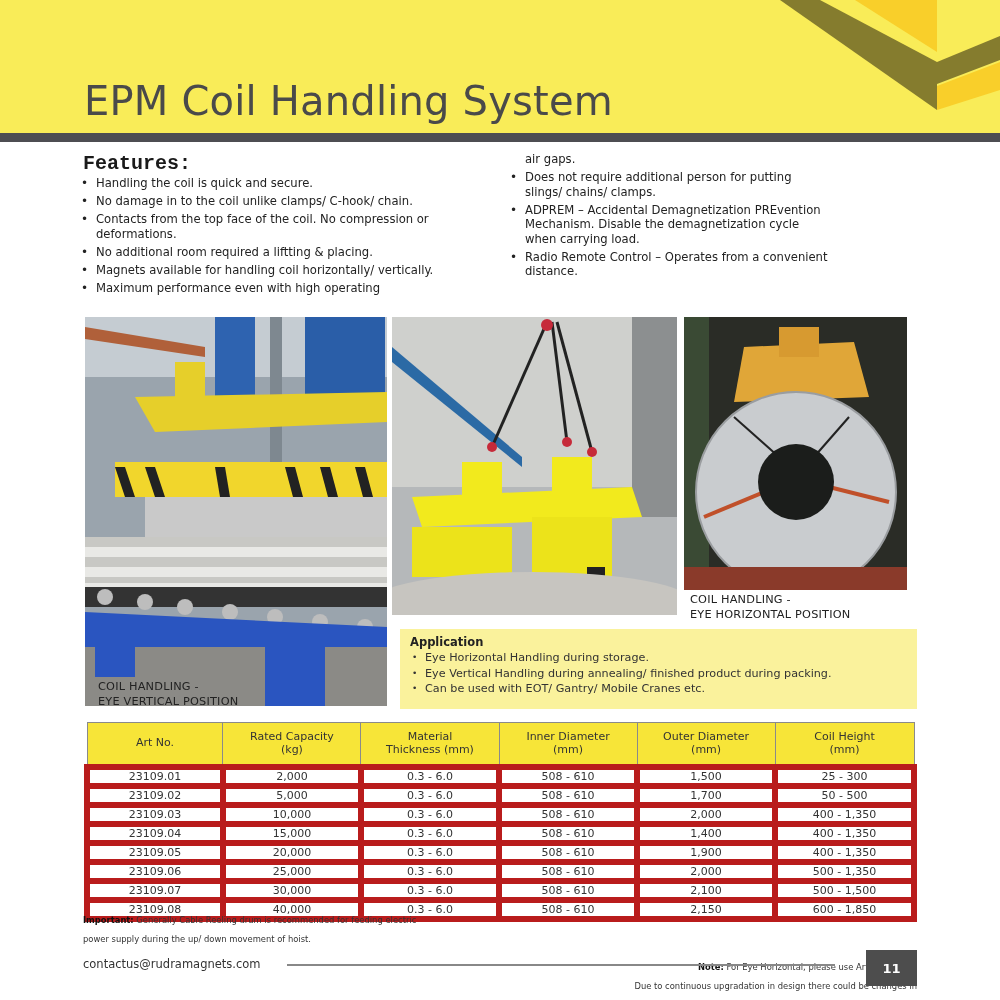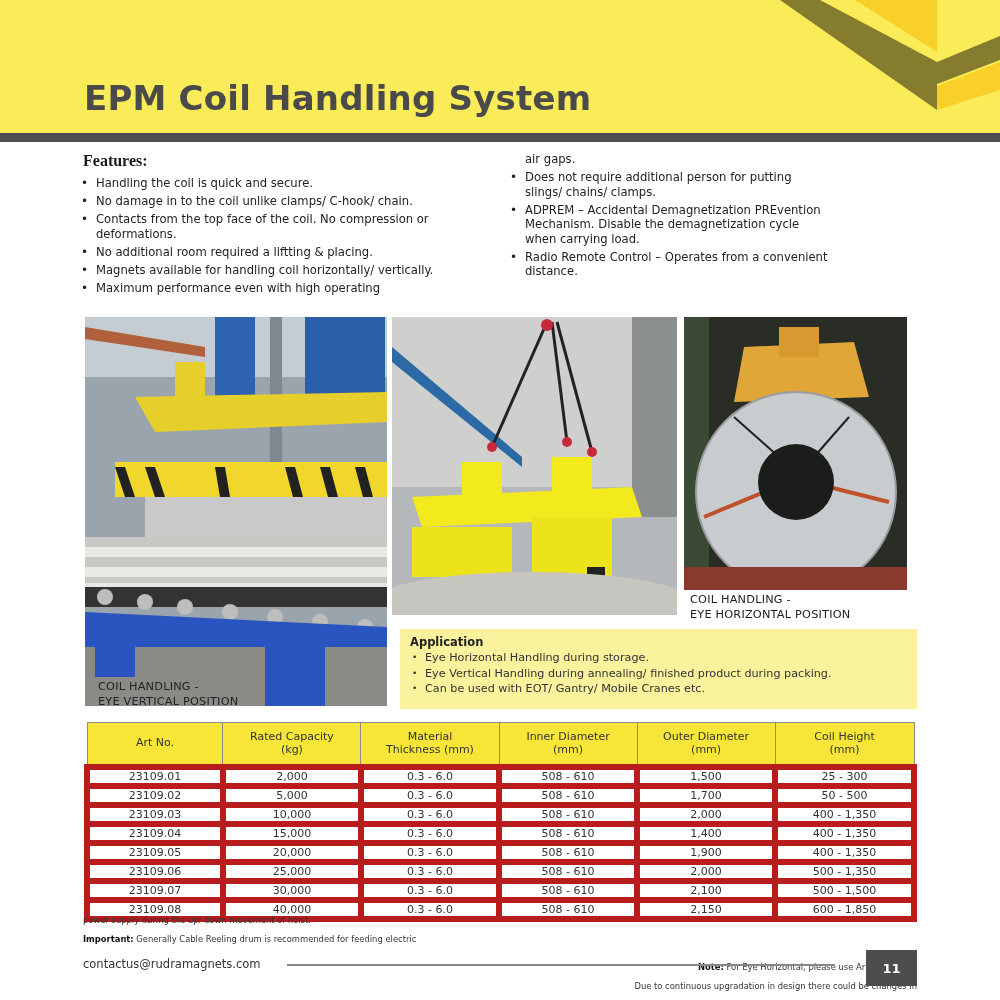--- a/index.html
+++ b/index.html
@@ -1,24 +1,24 @@
 <!DOCTYPE html>
 <html><head>
 <meta charset="utf-8">
 <style>
   * { box-sizing: border-box; margin: 0; padding: 0; }
   html, body { width: 1000px; height: 1000px; background: #ffffff; overflow: hidden; }
   body { position: relative; font-family: "Liberation Sans", sans-serif; color: #333; }
 
   .header { position: absolute; left: 0; top: 0; width: 1000px; height: 133px; background: #f9ec58; overflow: hidden; }
   .header-bar { position: absolute; left: 0; top: 133px; width: 1000px; height: 9px; background: #4d4d52; }
-  .title { position: absolute; left: 84px; top: 78px; font-family: "DejaVu Sans", sans-serif; font-weight: bold; font-size: 34px; color: #4a4a4a; letter-spacing: 0.2px; }
+  .title { position: absolute; left: 84px; top: 78px; font-family: "DejaVu Sans", sans-serif; font-weight: normal; font-size: 40px; color: #4a4a4a; letter-spacing: 0.2px; }
   .deco { position: absolute; right: 0; top: 0; width: 220px; height: 133px; }
 
-  .features-title { position: absolute; left: 83px; top: 152px; font-family: Liberation Serif, serif; font-weight: bold; font-size: 16px; color: #1a1a1a; }
+  .features-title { position: absolute; left: 83px; top: 152px; font-family: Liberation Mono, monospace; font-weight: bold; font-size: 20px; color: #1a1a1a; }
   .feat-list { position: absolute; list-style: none; font-family: "DejaVu Sans", sans-serif; font-size: 11.6px; color: #222; line-height: 14.5px; }
   .feat-list li { position: relative; padding-left: 15px; margin-bottom: 3.6px; }
   .feat-list li.cont { padding-left: 0; }
   .feat-list li.bullet::before { content: "•"; position: absolute; left: 0; top: 0; font-size: 12px; }
   .feat-left { left: 81px; top: 176px; width: 420px; }
   .feat-right { left: 510px; top: 152px; width: 400px; }
 
   .photo { position: absolute; overflow: hidden; }
   .photo svg { display: block; width: 100%; height: 100%; }
   .photo-1 { left: 85px; top: 317px; width: 302px; height: 389px; }
@@ -253,22 +253,22 @@
         <td>40,000</td>
         <td>0.3 - 6.0</td>
         <td>508 - 610</td>
         <td>2,150</td>
         <td>600 - 1,850</td>
     </tr>
   </tbody>
 </table>
 
 <div class="note-left">
+  <div><b>Important:</b><span> Generally Cable Reeling drum is recommended for feeding electric</span></div>
   <div>power supply during the up/ down movement of hoist.</div>
-  <div><b>Important:</b><span> Generally Cable Reeling drum is recommended for feeding electric</span></div>
 </div>
 <div class="note-right">
   <div><b>Note:</b><span> For Eye Horizontal, please use Art No. 23110.</span></div>
   <div>Due to continuous upgradation in design there could be changes in</div>
   <div>specifications.Other sizes on request.</div>
 </div>
 
 <div class="footer-email">contactus@rudramagnets.com</div>
 <div class="footer-line"></div>
 <div class="page-num">11</div>

